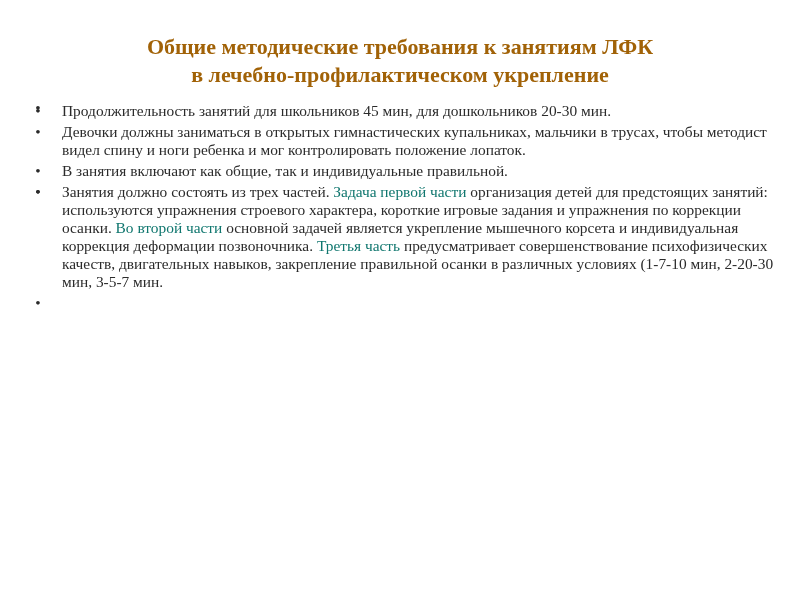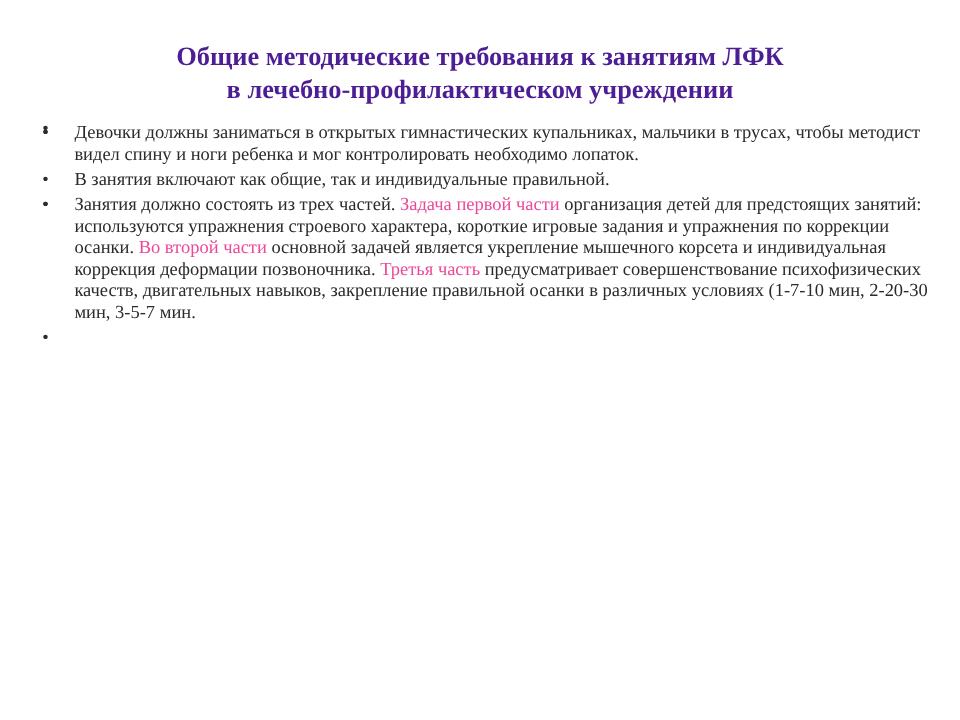--- a/index.html
+++ b/index.html
@@ -19,21 +19,21 @@
       left: 0; top: 0;
       width: 800px; height: 600px;
       background: #ffffff;
     }
     .title {
       position: absolute;
       left: 40px;
       top: 33px;
       width: 720px;
       text-align: center;
-      color: #4c1d95;
+      color: #a16207;
       font-weight: bold;
       font-size: 22px;
       line-height: 28px;
     }
     .title-line { display: block; }
     .body-list {
       position: absolute;
       left: 31px;
       top: 99px;
       width: 745px;
@@ -50,42 +50,43 @@
       margin-bottom: 3px;
     }
     .bullet {
       position: absolute;
       left: 0;
       top: 0;
       width: 14px;
       text-align: center;
     }
     .hl {
-      color: #ec4899;
+      color: #0f766e;
     }
   </style>
 </head>
 <body>
 
 <div class="slide">
   <div class="title">
     <span class="title-line">Общие методические требования к занятиям ЛФК</span>
-    <span class="title-line">в лечебно-профилактическом учреждении</span>
+    <span class="title-line">в лечебно-профилактическом укрепление</span>
   </div>
 
   <ul class="body-list">
     <li>
       <span class="bullet">•</span>
     </li>
     <li>
       <span class="bullet">•</span>
+      <span>Продолжительность занятий для школьников 45 мин, для дошкольников 20-30 мин.</span>
     </li>
     <li>
       <span class="bullet">•</span>
-      <span>Девочки должны заниматься в открытых гимнастических купальниках, мальчики в трусах, чтобы методист видел спину и ноги ребенка и мог контролировать необходимо лопаток.</span>
+      <span>Девочки должны заниматься в открытых гимнастических купальниках, мальчики в трусах, чтобы методист видел спину и ноги ребенка и мог контролировать положение лопаток.</span>
     </li>
     <li>
       <span class="bullet">•</span>
       <span>В занятия включают как общие, так и индивидуальные правильной.</span>
     </li>
     <li>
       <span class="bullet">•</span>
     </li>
     <li>
       <span class="bullet">•</span>

